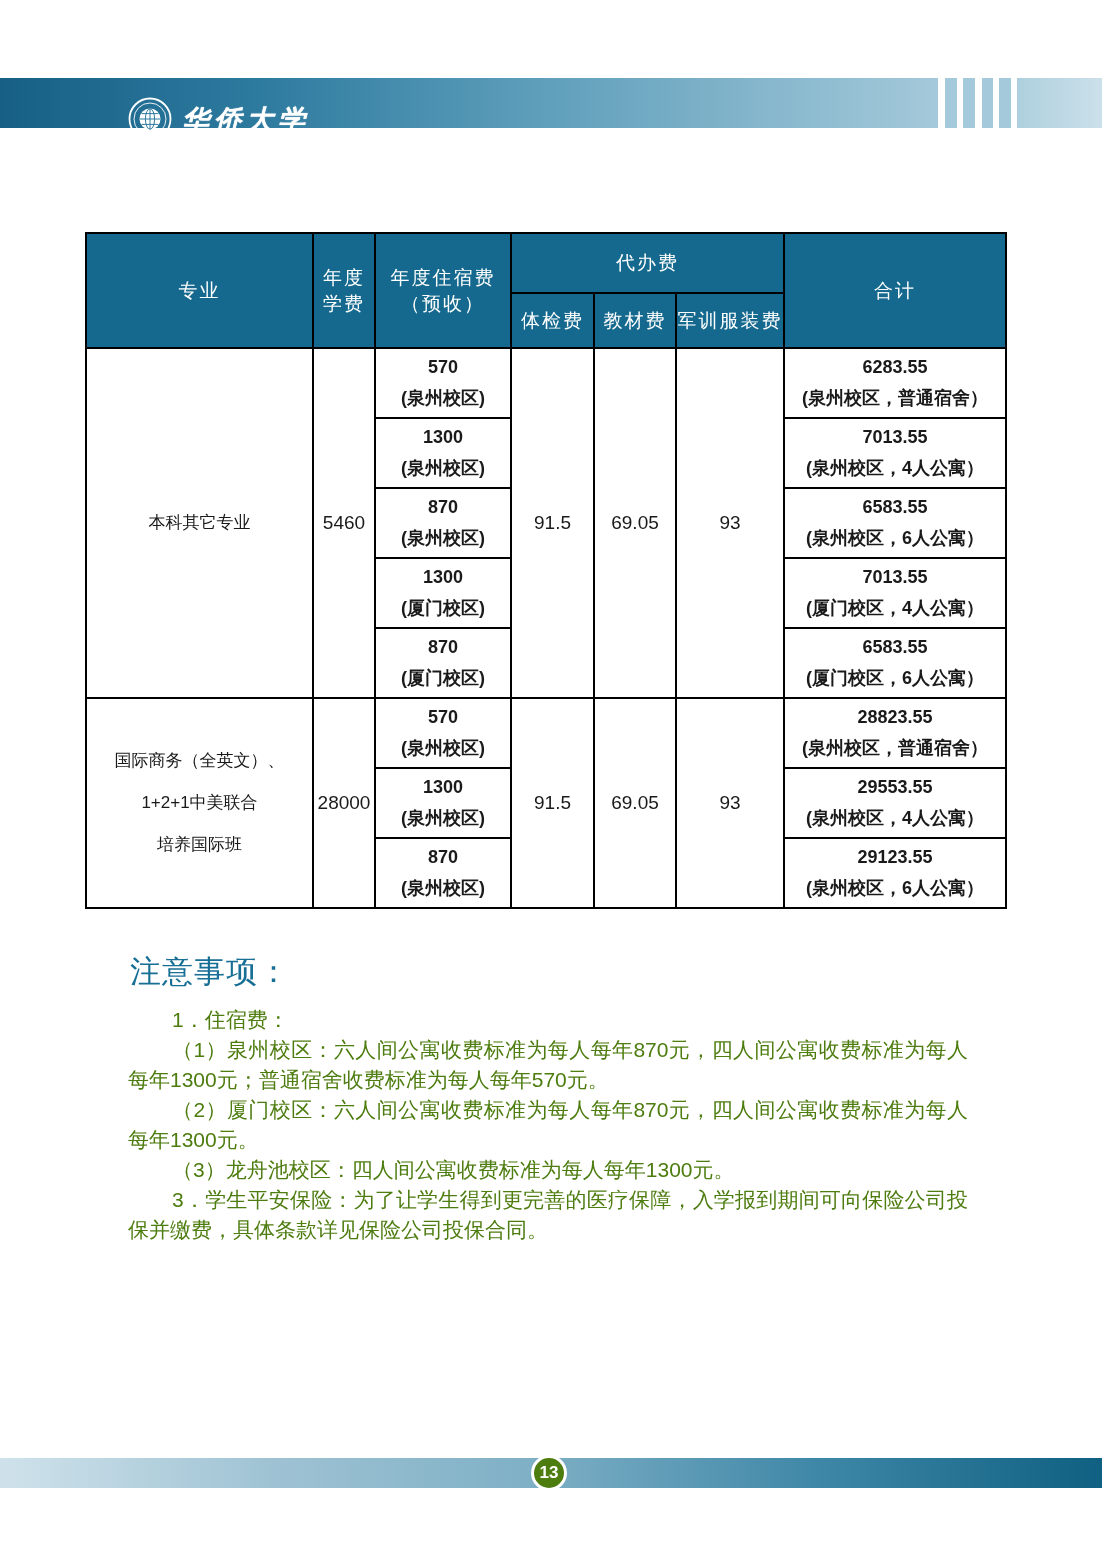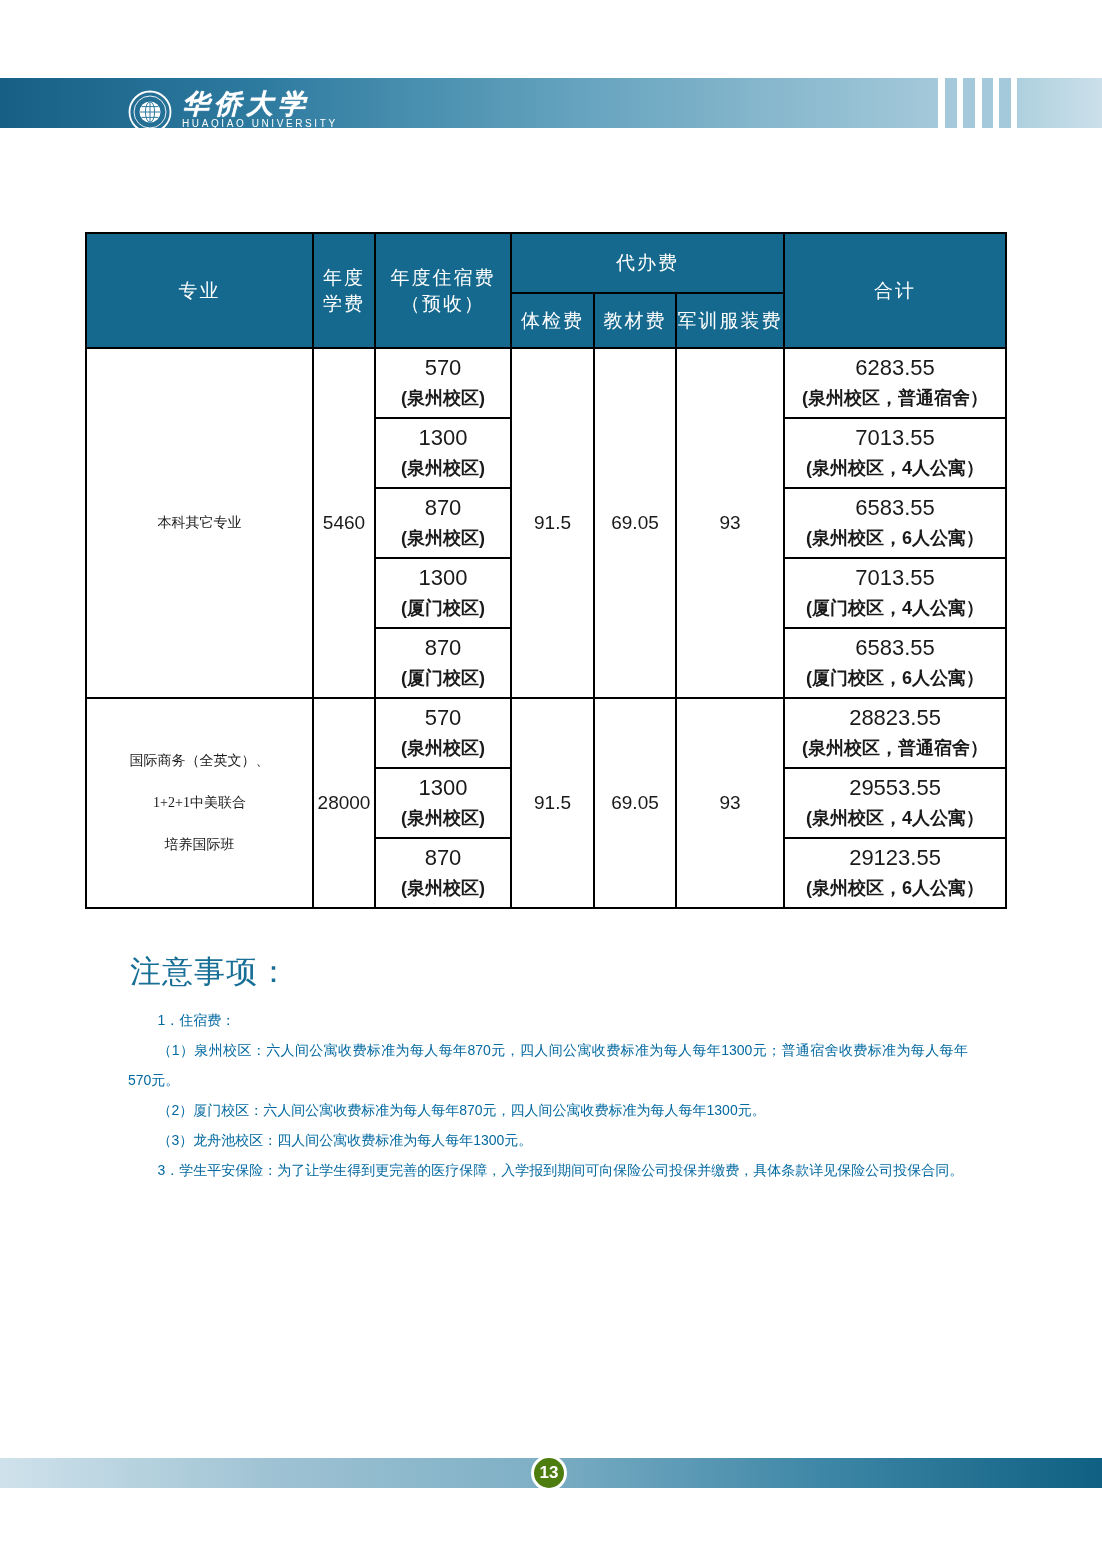--- a/index.html
+++ b/index.html
@@ -15,23 +15,23 @@
 
   
   .banner {
     position: absolute;
     left: 0; top: 78px;
     width: 938px; height: 50px;
     background: linear-gradient(90deg, #175f85 0%, #2e7ba0 28%, #5f9fbb 58%, #a4c9da 100%);
   }
   .banner-logo {
     position: absolute;
-    left: 128px; top: 12px;
+    left: 128px; top: 19px;
     display: flex;
-    align-items: flex-start;
+    align-items: flex-end;
   }
   .seal { width: 44px; height: 44px; }
   .logo-text { margin-left: 10px; color: #ffffff; }
   .logo-cn {
     font-size: 27px;
     font-weight: bold;
     font-style: italic;
     letter-spacing: 5px;
     line-height: 28px;
     text-shadow: 0 0 1px #ffffff;
@@ -79,41 +79,41 @@
     letter-spacing: 2px;
   }
   tr.head-1 th { height: 58px; }
   tr.head-2 th { height: 53px; }
   table.fees td {
     height: 68px;
     font-size: 19px;
     background: #ffffff;
   }
   .th-line { line-height: 26px; }
-  .cell-l1 { line-height: 31px; font-size: 22px; }
+  .cell-l1 { line-height: 31px; font-size: 18px; font-weight: bold; }
   .cell-l2 { line-height: 31px; font-size: 18px; font-weight: bold; }
-  .major-line { line-height: 42px; font-size: 14px; font-family: Liberation Serif, serif; }
+  .major-line { line-height: 42px; font-size: 17px; }
 
   
   .notes-title {
     position: absolute;
     left: 130px; top: 951px;
     font-size: 31px;
     font-weight: normal;
     color: #186f96;
     letter-spacing: 1px;
   }
   .notes {
     position: absolute;
     left: 128px; top: 1005px;
     width: 840px;
-    font-size: 14px;
+    font-size: 21px;
     line-height: 30px;
     text-align: justify;
-    color: #0369a1;
+    color: #4d7c0f;
   }
   .notes p { margin: 0; text-indent: 2.1em; }
 
   
   .footer-bar {
     position: absolute;
     left: 0; top: 1458px;
     width: 1102px; height: 30px;
     background: linear-gradient(90deg, #cfe2eb 0%, #9ec2d3 25%, #7fb0c6 48%, #3d86a6 75%, #0f6082 100%);
   }

